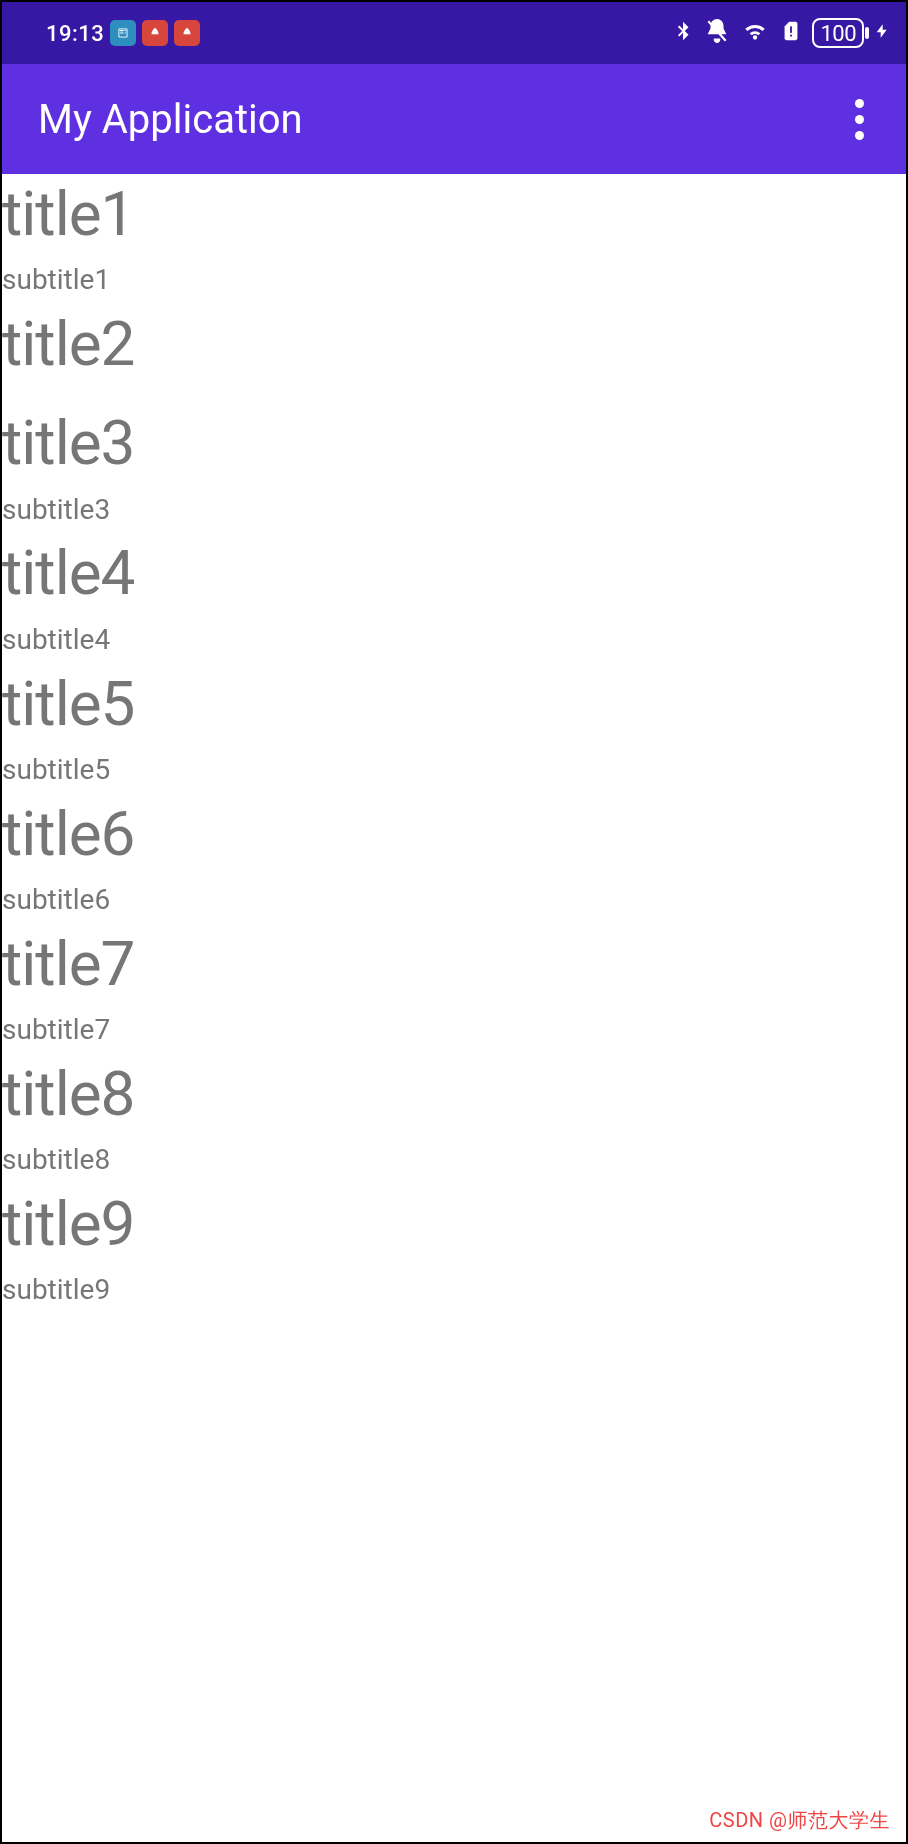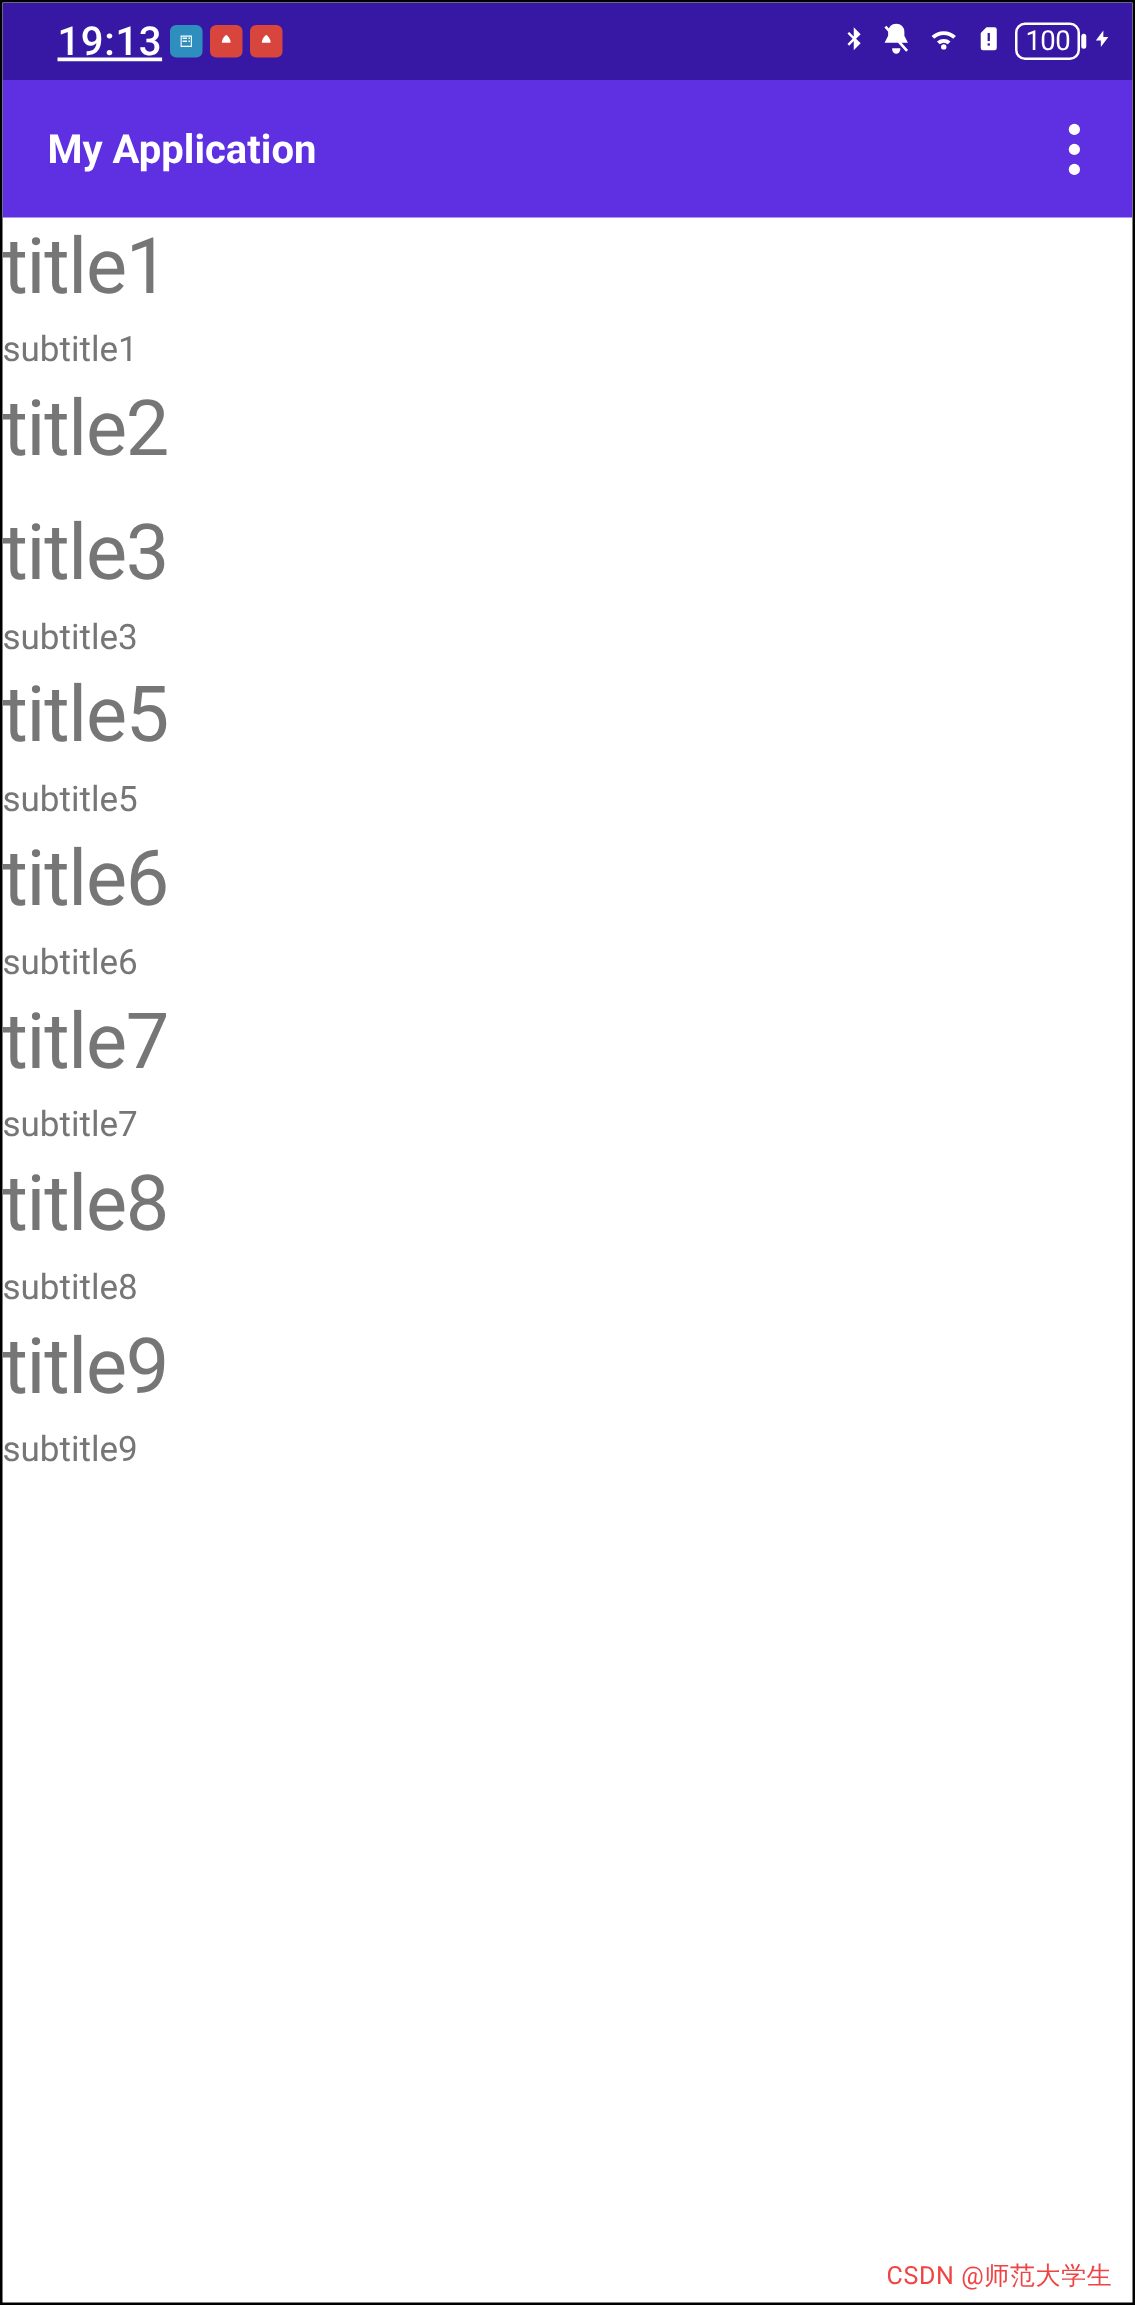--- a/index.html
+++ b/index.html
@@ -24,25 +24,24 @@
       justify-content: space-between;
       padding: 0 16px;
       color: #ffffff;
     }
     .status-left {
       display: flex;
       align-items: center;
       gap: 6px;
     }
     .status-time {
-      font-size: 32px;
+      font-size: 22px;
       font-weight: 500;
       letter-spacing: 0.5px;
       margin-left: 28px;
-      text-decoration: underline;
     }
     .status-icon-box {
       width: 26px;
       height: 26px;
       border-radius: 5px;
       display: inline-flex;
       align-items: center;
       justify-content: center;
     }
     .usb-box { background: #2e8fbf; }
@@ -78,22 +77,22 @@
     .app-bar {
       background: #5f2fe2;
       height: 110px;
       display: flex;
       align-items: center;
       justify-content: space-between;
       padding: 0 36px;
       color: #ffffff;
     }
     .app-title {
-      font-size: 32px;
-      font-weight: 700;
+      font-size: 40px;
+      font-weight: 400;
     }
     .more-dots {
       display: flex;
       flex-direction: column;
       gap: 7px;
       padding: 6px;
     }
     .more-dots span {
       width: 9px;
       height: 9px;
@@ -205,20 +204,24 @@
     <div class="item-subtitle">subtitle1</div>
   </div>
   <div class="list-item">
     <div class="item-title">title2</div>
   </div>
   <div class="list-item">
     <div class="item-title">title3</div>
     <div class="item-subtitle">subtitle3</div>
   </div>
   <div class="list-item">
+    <div class="item-title">title4</div>
+    <div class="item-subtitle">subtitle4</div>
+  </div>
+  <div class="list-item">
     <div class="item-title">title5</div>
     <div class="item-subtitle">subtitle5</div>
   </div>
   <div class="list-item">
     <div class="item-title">title6</div>
     <div class="item-subtitle">subtitle6</div>
   </div>
   <div class="list-item">
     <div class="item-title">title7</div>
     <div class="item-subtitle">subtitle7</div>

